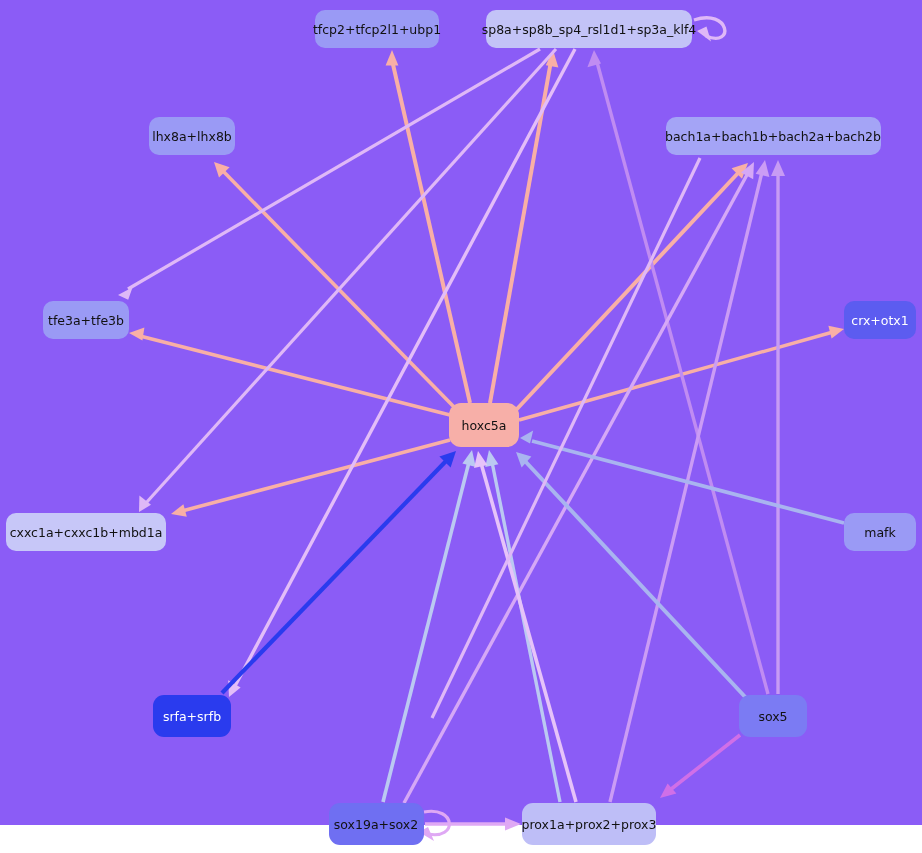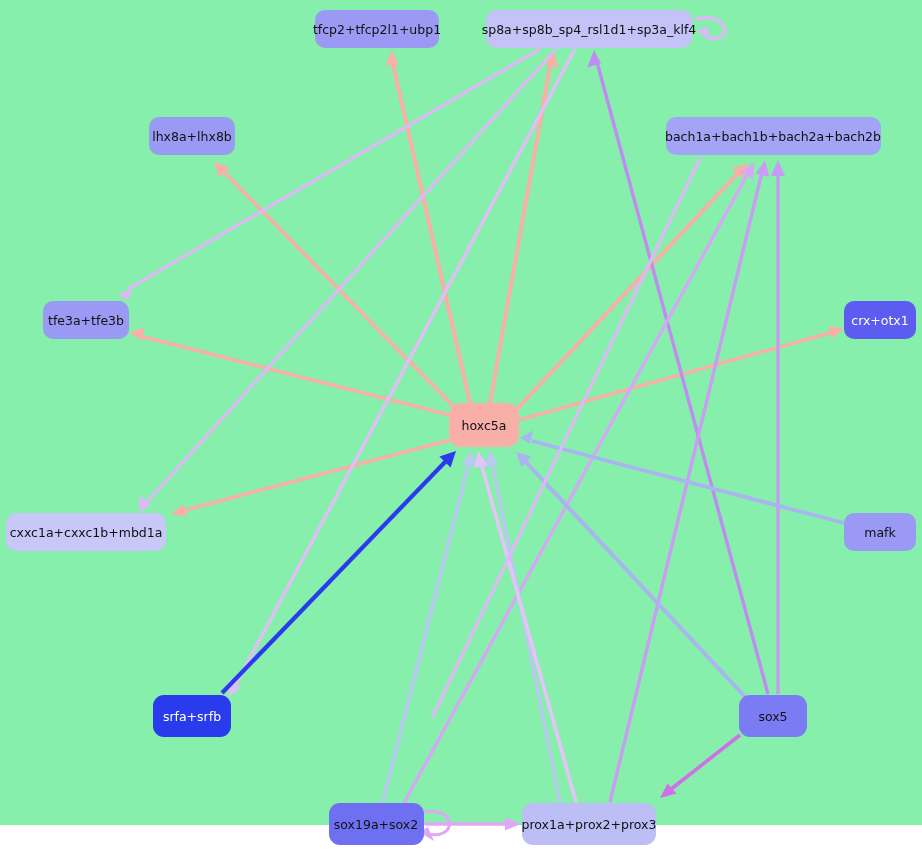--- a/index.html
+++ b/index.html
@@ -1,17 +1,17 @@
 <!DOCTYPE html>
 <html><head>
 <meta charset="utf-8">
 <style>
   html,body{margin:0;padding:0;background:#ffffff;}
   body{width:922px;height:853px;overflow:hidden;font-family:"DejaVu Sans","Liberation Sans",sans-serif;}
-  #graph-root{position:relative;width:922px;height:825px;background:#86efac;}
+  #graph-root{position:relative;width:922px;height:825px;background:#8b5cf6;}
   svg#network{position:absolute;left:0;top:0;width:922px;height:853px;}
   .node-label{font-size:12.5px;dominant-baseline:middle;text-anchor:middle;}
   .node-rect{stroke:none;}
 </style>
 </head>
 <body>
 
 <div id="graph-root">
   <svg id="network" viewBox="0 0 922 853" xmlns="http://www.w3.org/2000/svg">
 

